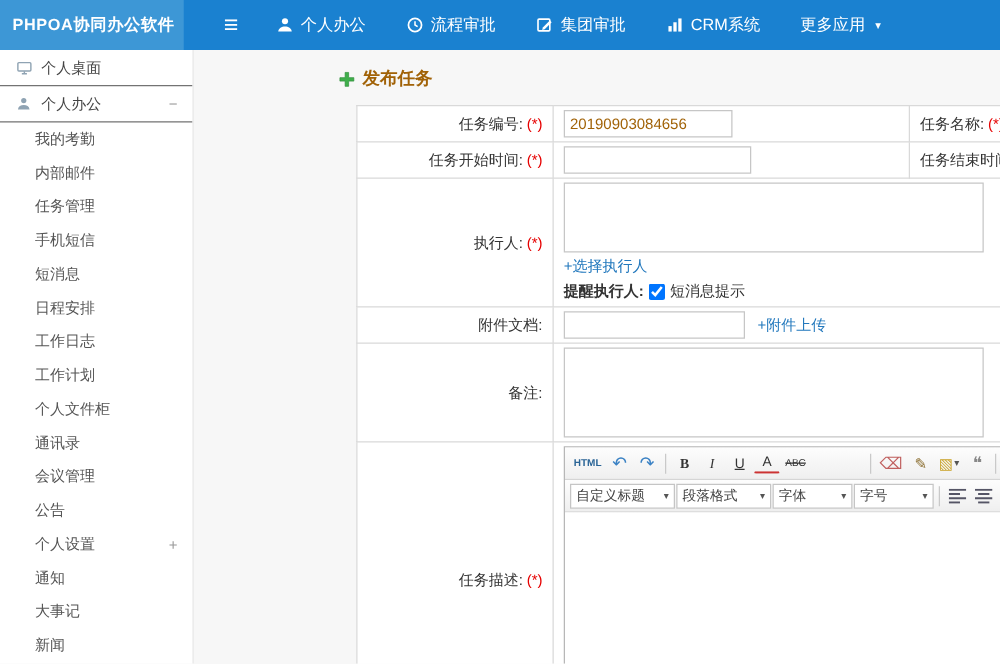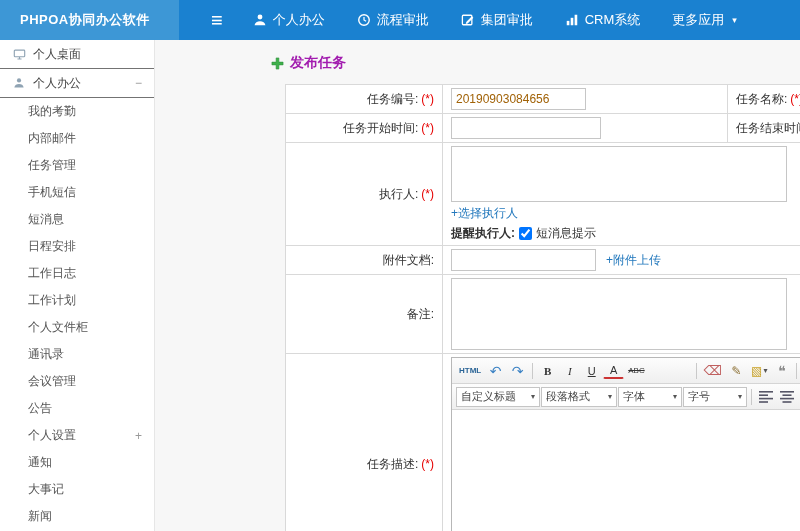--- a/index.html
+++ b/index.html
@@ -7,22 +7,22 @@
   body {
     position:relative;
     font-family:"Liberation Sans","DejaVu Sans",sans-serif;
     background:#f7f7f7;
     font-size:12px; color:#333;
   }
 
   
   .topbar { position:absolute; top:0; left:0; right:0; height:40px;
     background:#1a81d0; display:flex; align-items:center; color:#fff; z-index:5; }
-  .logo { flex:none; width:179px; height:40px; background:#3d97d6;
-    display:flex; align-items:center; padding-left:20px;
+  .logo { flex:none; width:147px; height:40px; background:#3d97d6;
+    display:flex; align-items:center; padding-left:10px;
     font-weight:bold; font-size:13px; letter-spacing:.5px; }
   .hamburger { margin:0 30px 0 32px; font-size:20px; line-height:1; cursor:pointer; }
   .nav { display:flex; align-items:center; }
   .nav-item { display:flex; align-items:center; gap:6px; margin-right:32px;
     font-size:13px; cursor:pointer; white-space:nowrap; }
   .nav-item svg { display:block; }
   .caret { font-size:9px; margin-left:2px; }
 
   
   .sidebar { position:absolute; top:40px; left:0; bottom:0; width:155px;
@@ -32,21 +32,21 @@
   .side-item.top { height:29px; border-bottom:1px solid #737373; color:#444; }
   .side-item.sub { padding-left:28px; }
   .side-item .expand { margin-left:auto; color:#999; font-size:12px; }
   .sicon { display:flex; width:14px; justify-content:center; }
 
   
   .main { position:absolute; top:40px; left:155px; right:0; bottom:0;
     background:#f7f7f7; overflow:hidden; }
   .content { padding:14px 0 0 130px; }
   .page-title { display:flex; align-items:center; gap:6px; margin:0 0 12px -14px;
-    font-size:14px; font-weight:bold; color:#a21caf; }
+    font-size:14px; font-weight:bold; color:#a16207; }
 
   
   table.form { width:1100px; border-collapse:collapse; background:#fff; table-layout:fixed; }
   table.form td { border:1px solid #d9d9d9; padding:3px 8px; font-size:12px;
     color:#333; vertical-align:middle; background:#fff; }
   td.lbl { width:157px; text-align:right; white-space:nowrap; }
   td.lbl2 { width:90px; text-align:left; white-space:nowrap; overflow:visible; padding-left:10px; }
   td.fld1 { width:285px; }
   .req { color:#e60000; margin-left:3px; }
 

